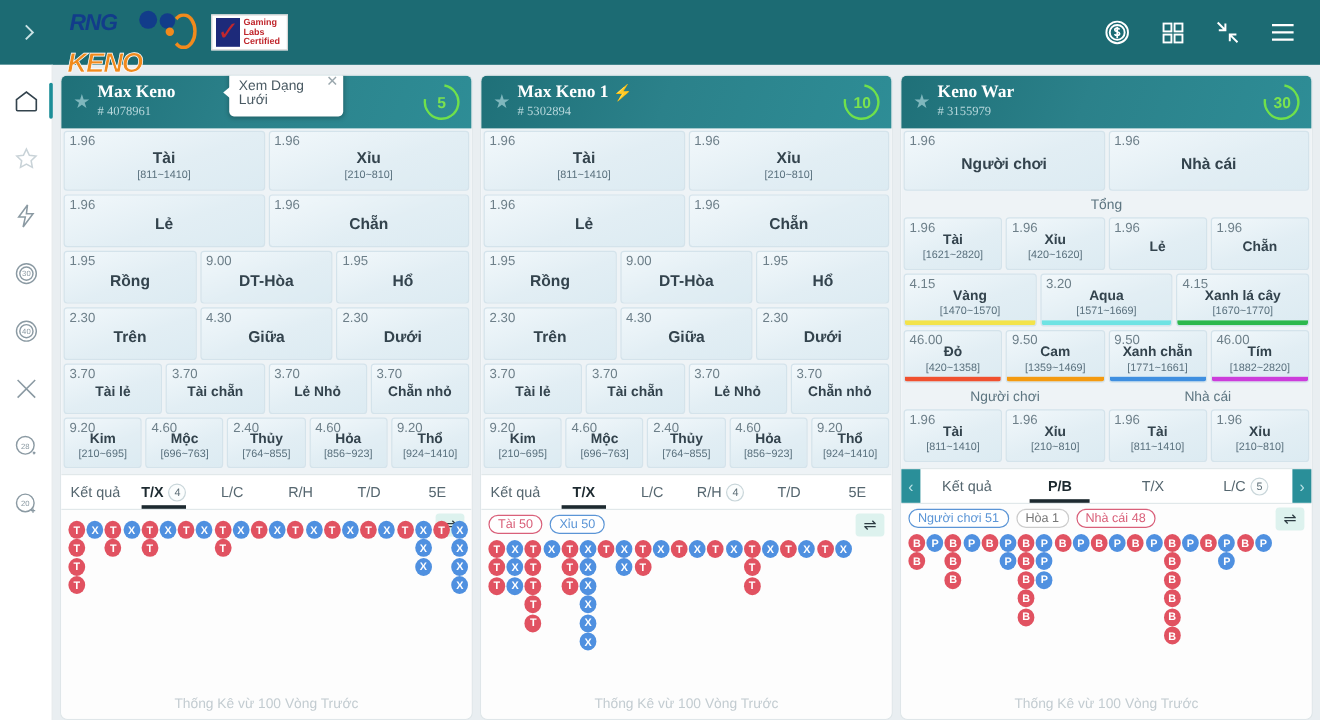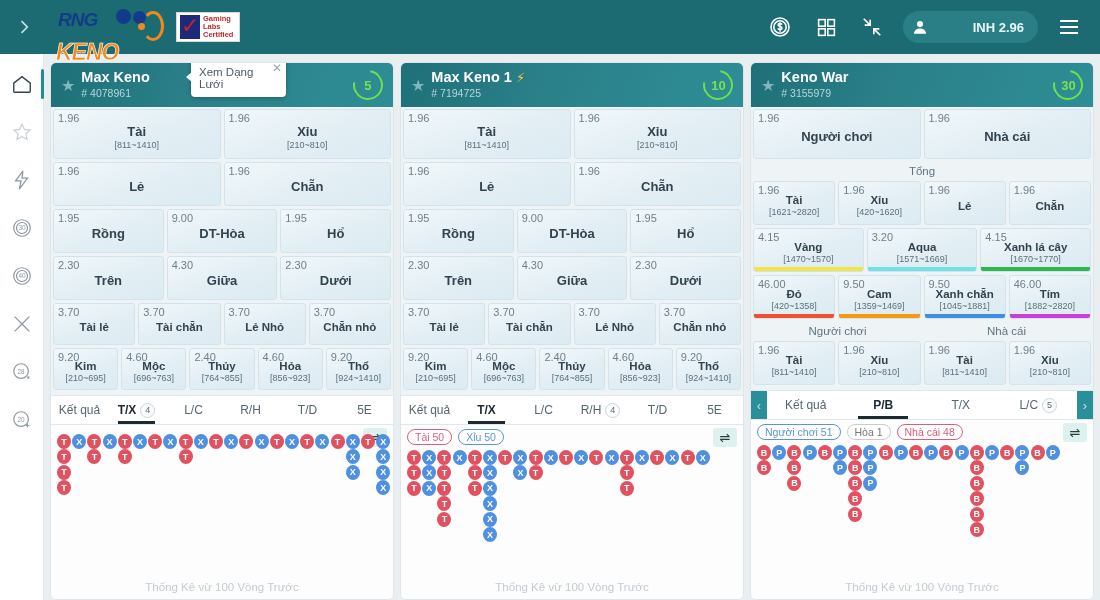--- a/index.html
+++ b/index.html
@@ -94,21 +94,21 @@
   .board { position:absolute; left:44px; top:54px; width:1056px; height:546px; padding:8px 6px 0 6px; display:flex; gap:6px; }
   .card {
     width:346px; background:#fff; border:1px solid #dfe6e9; border-radius:6px;
     display:flex; flex-direction:column; overflow:hidden; position:relative;
   }
   .card-head {
     height:44px; background:linear-gradient(110deg,#1f7078 0%,#2b818a 45%,#2e8d96 100%);
     display:flex; align-items:center; padding:0 10px; position:relative;
   }
   .star { color:#7fb7bd; font-size:16px; margin-right:6px; }
-  .ch-txt { display:flex; flex-direction:column; line-height:1.1; }
+  .ch-txt { display:flex; flex-direction:column; line-height:1.1;font-family:Liberation Serif, serif; }
   .ch-title { color:#fff; font-weight:bold; font-size:14.5px; display:flex; align-items:center; gap:4px; }
   .bolt { color:#ffcb30; font-size:13px; }
   .ch-id { color:#b6d7db; font-size:10.5px; margin-top:2px; }
   .timer {
     margin-left:auto; width:30px; height:30px; border-radius:50%;
     border:2px solid #6fe04b; border-top-color:transparent;
     display:flex; align-items:center; justify-content:center;
     color:#7be24f; font-size:13px; font-weight:bold; transform:rotate(-35deg);
   }
   .timer span { transform:rotate(35deg); }
@@ -247,29 +247,20 @@
           <rect x="3" y="3" width="7.5" height="7.5"></rect>
             <rect x="13.5" y="3" width="7.5" height="7.5"></rect>
           <rect x="3" y="13.5" width="7.5" height="7.5"></rect>
             <rect x="13.5" y="13.5" width="7.5" height="7.5"></rect>
         </svg>
       </div>
       <div class="tb-ic">
         <svg viewBox="0 0 24 24" width="22" height="22" fill="none" stroke="#fff" stroke-width="1.8">
           <path d="M3 3l7 7M10 4v6H4M21 21l-7-7M14 20v-6h6"></path>
         </svg>
-      </div>
-      <div class="balance">
-        <div class="avatar">
-          <svg viewBox="0 0 24 24">
-              <circle cx="12" cy="8" r="4"></circle>
-              <path d="M4 21c0-4.4 3.6-7 8-7s8 2.6 8 7z"></path>
-            </svg>
-        </div>
-        <span class="bal-txt">INH 2.96</span>
       </div>
       <div class="tb-ic">
         <svg viewBox="0 0 24 24" width="24" height="24" stroke="#fff" stroke-width="1.9">
             <path d="M3 6h18M3 12h18M3 18h18"></path>
           </svg>
       </div>
     </div>
   </div>
 
   <div class="sidebar">
@@ -503,21 +494,21 @@
         </div>
       </div>
       <div class="card">
         <div class="card-head">
           <span class="star">★</span>
           <div class="ch-txt">
             <div class="ch-title">
               <span>Max Keno 1</span>
               <span class="bolt">⚡</span>
             </div>
-            <div class="ch-id"># 7194725</div>
+            <div class="ch-id"># 5302894</div>
           </div>
           <div class="timer">
             <span>10</span>
           </div>
         </div>
         <div class="bets">
           <div class="brow">
             <div class="bet h50">
               <span class="odd">1.96</span>
               <span class="nm">Tài</span>
@@ -760,21 +751,21 @@
             </div>
             <div class="bet h44">
               <span class="odd">9.50</span>
               <span class="nm sm">Cam</span>
               <span class="rg">[1359~1469]</span>
               <span class="bar" style="background:#f49a10"></span>
             </div>
             <div class="bet h44">
               <span class="odd">9.50</span>
               <span class="nm sm">Xanh chẵn</span>
-              <span class="rg">[1045~1881]</span>
+              <span class="rg">[1771~1661]</span>
               <span class="bar" style="background:#3f8fe0"></span>
             </div>
             <div class="bet h44">
               <span class="odd">46.00</span>
               <span class="nm sm">Tím</span>
               <span class="rg">[1882~2820]</span>
               <span class="bar" style="background:#cc3ddb"></span>
             </div>
           </div>
           <div class="split-label">

